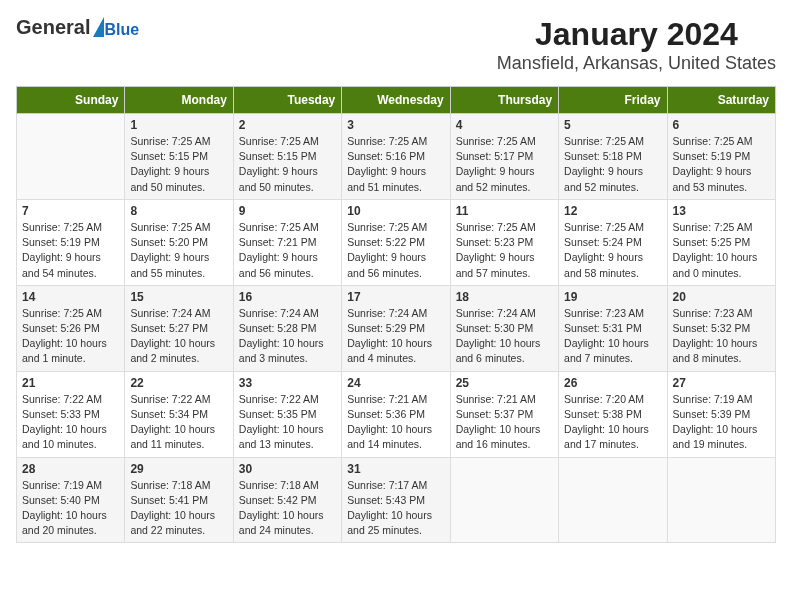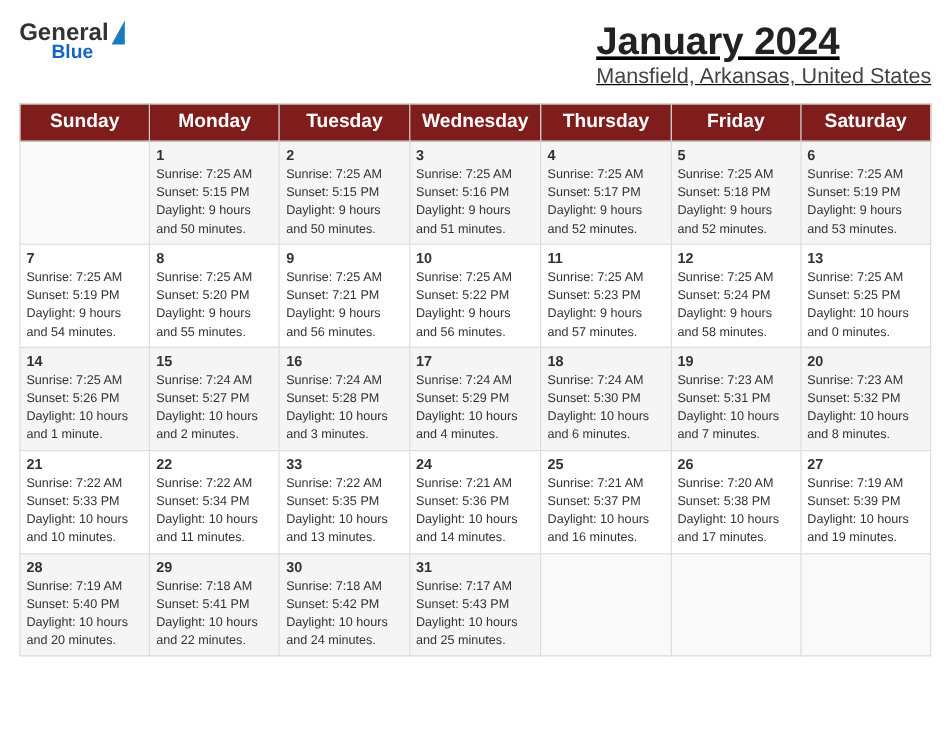--- a/index.html
+++ b/index.html
@@ -11,48 +11,47 @@
       padding: 16px;
     }
     .header {
       display: flex;
       justify-content: space-between;
       align-items: flex-start;
       margin-bottom: 12px;
     }
     .logo {
       display: flex;
-      flex-direction: column;
-      align-items: center;
+      flex-direction: row;
+      align-items: flex-end;
     }
     .title-block {
-      text-align: left;
-      text-decoration: underline;
+      text-align: center;
     }
     .title-block h1 {
       font-size: 32px;
       font-weight: bold;
       color: #222;
     }
     .title-block h2 {
       font-size: 18px;
       font-weight: normal;
       color: #444;
     }
     table {
       width: 100%;
       border-collapse: collapse;
       font-size: 11px;
     }
     thead tr th {
-      background-color: #7f1d1d;
+      background-color: #4d7c0f;
       color: #fff;
-      text-align: center;
+      text-align: right;
       padding: 6px 6px;
-      font-size: 16px;
+      font-size: 12px;
       font-weight: bold;
       border: 1px solid #ccc;
     }
     tbody tr td {
       border: 1px solid #ddd;
       padding: 4px 5px;
       vertical-align: top;
       font-size: 10.5px;
       color: #333;
       background: #fff;

